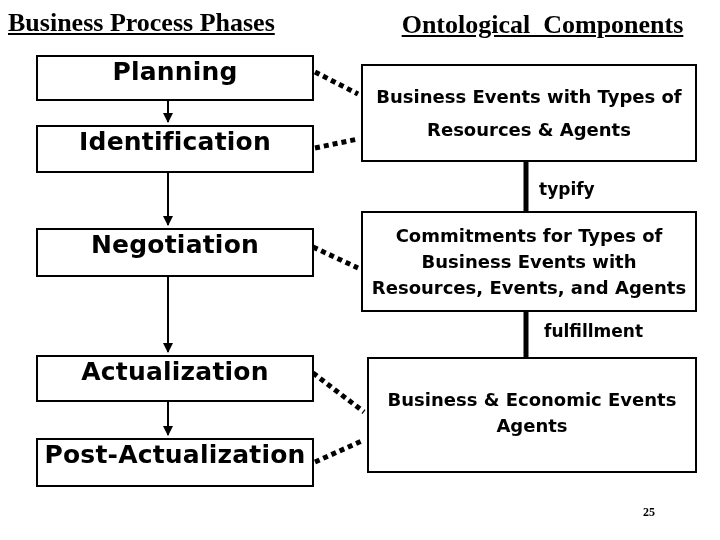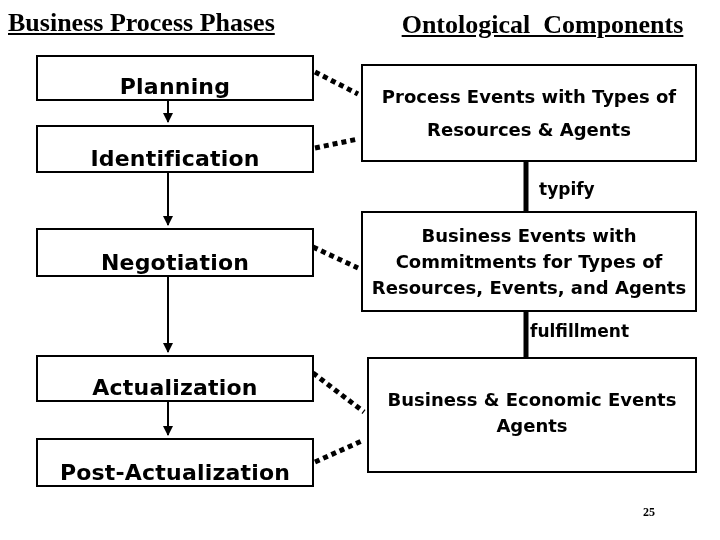--- a/index.html
+++ b/index.html
@@ -29,24 +29,24 @@
     left: 0; top: 0;
     width: 720px; height: 540px;
     color: var(--ink, #000);
   }
   .phase-box {
     left: 36px;
     width: 278px;
     border: 2px solid var(--ink, #000);
     background: var(--fill, #fff);
     display: flex;
-    align-items: flex-end;
+    align-items: flex-start;
     justify-content: center;
     font-weight: bold;
-    font-size: 22px;
+    font-size: 25px;
     letter-spacing: 0.2px;
   }
   .component-box {
     border: 2px solid var(--ink, #000);
     background: var(--fill, #fff);
     text-align: center;
     font-weight: bold;
     font-size: 18px;
   }
   .component-1 { left: 361px; top: 64px;  width: 336px; height: 98px;  display: flex; flex-direction: column; justify-content: center; line-height: 33px; }
@@ -116,31 +116,31 @@
     <span>Negotiation</span>
   </div>
   <div class="abs phase-box" style="top:355px; height:47px;">
     <span>Actualization</span>
   </div>
   <div class="abs phase-box" style="top:438px; height:49px;">
     <span>Post-Actualization</span>
   </div>
 
   <div class="abs component-box component-1">
-    <div>Process Events with Types of</div>
+    <div>Business Events with Types of</div>
     <div>Resources &amp; Agents</div>
   </div>
   <div class="abs component-box component-2">
+    <div>Commitments for Types of</div>
     <div>Business Events with</div>
-    <div>Commitments for Types of</div>
     <div>Resources, Events, and Agents</div>
   </div>
   <div class="abs component-box component-3">
     <div>Business &amp; Economic Events</div>
     <div>Agents</div>
   </div>
 
   <div class="abs relation-label" style="left:539px; top:179px;">typify</div>
-  <div class="abs relation-label" style="left:530px; top:321px;">fulfillment</div>
+  <div class="abs relation-label" style="left:530px; top:321px;padding-left:14px;">fulfillment</div>
 
   <div class="abs page-number">25</div>
 
 </div>
 
 </body></html>

